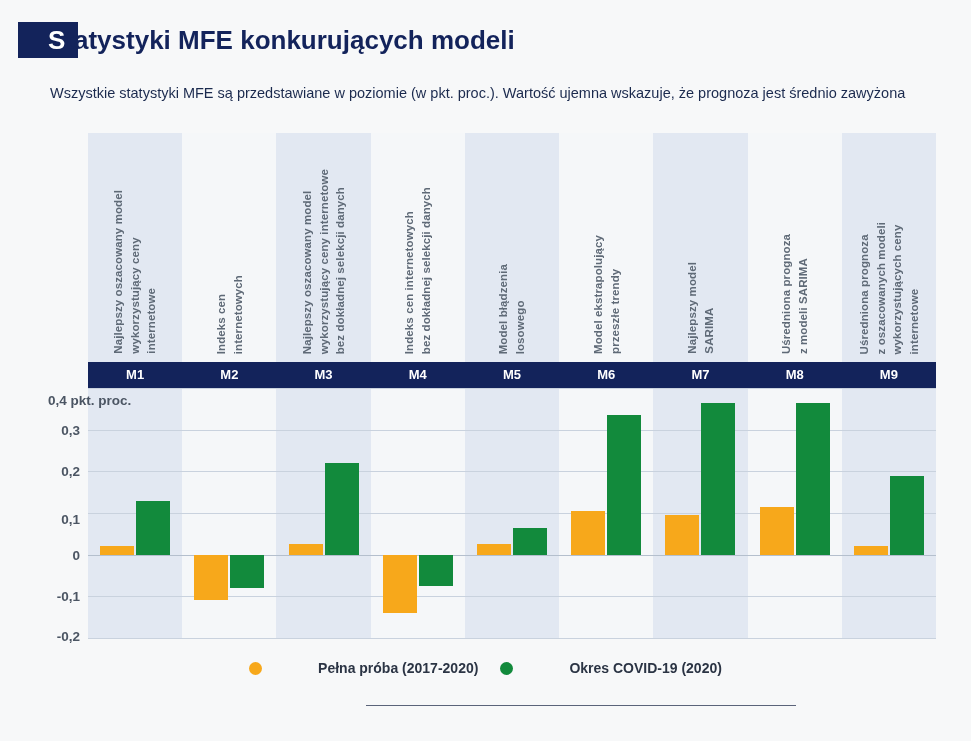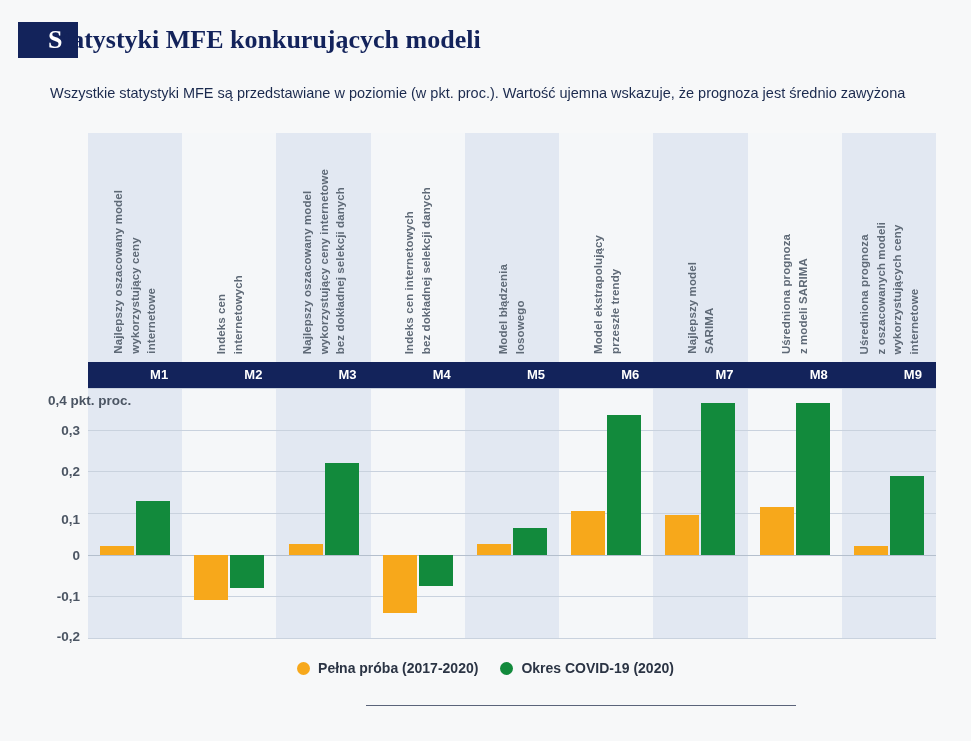--- a/index.html
+++ b/index.html
@@ -14,21 +14,21 @@
   
   #title-row{
     position:absolute;left:0;top:22px;width:971px;height:38px;
   }
   #title-swatch{
     position:absolute;left:18px;top:0;width:60px;height:36px;
     background:#13235b;
   }
   #title-text{
     position:absolute;left:48px;top:0;height:36px;line-height:36px;
-    font-family:Liberation Serif, serif;
+    font-family:Liberation Sans, sans-serif;
     font-size:26px;font-weight:700;color:#13235b;
     white-space:nowrap;
   }
   #title-text .cap{color:#ffffff;}
   
   #subtitle{
     position:absolute;left:50px;top:82px;width:870px;
     font-size:14.5px;line-height:1.55;font-weight:400;color:#1b2a4e;
   }
   
@@ -53,21 +53,21 @@
     text-align:left;
     white-space:pre-line;
   }
   
   #mband{
     position:absolute;left:0;top:229px;width:848px;height:26px;
     background:#13235b;
   }
   .mlbl{
     position:absolute;top:0;height:26px;line-height:26px;
-    text-align:center;color:#ffffff;font-size:13px;font-weight:700;padding-left:24px;
+    text-align:center;color:#ffffff;font-size:13px;font-weight:700;
   }
   
   #plot{position:absolute;left:0;top:255px;width:848px;height:250px;}
   .gridline{position:absolute;left:0;width:848px;height:1px;background:#c9d2de;}
   .zeroline{position:absolute;left:0;width:848px;height:1px;background:#b4bfcd;}
   .bar{position:absolute;width:34px;}
   .bar.full{background:#f7a81b;}
   .bar.covid{background:#128a3c;}
   
   #yaxis{position:absolute;left:0;top:388px;width:88px;height:255px;}
@@ -77,21 +77,21 @@
     white-space:nowrap;transform:translateY(-50%);
   }
   .ytick.unit{right:auto;left:48px;}
   
   #legend{
     position:absolute;left:0;top:655px;width:971px;height:26px;
     display:flex;align-items:center;justify-content:center;gap:22px;
   }
   .leg{display:flex;align-items:center;gap:8px;}
   .dot{width:13px;height:13px;border-radius:50%;display:inline-block;}
-  .leg-label{font-size:14px;font-weight:700;color:#2b3444;}
+  .leg-label{font-size:14px;font-weight:700;color:#2b3444;margin-left:48px;}
   
   #footer{position:absolute;left:0;top:695px;width:971px;height:34px;}
   #source{
     position:absolute;left:50px;top:0;height:20px;line-height:20px;
     font-size:13.5px;font-weight:700;color:#1b2a4e;white-space:nowrap;
   }
   #source-rule{
     position:absolute;left:366px;top:10px;width:430px;height:1px;background:#5b647a;
   }
   #logo{position:absolute;right:28px;top:-12px;text-align:left;}

